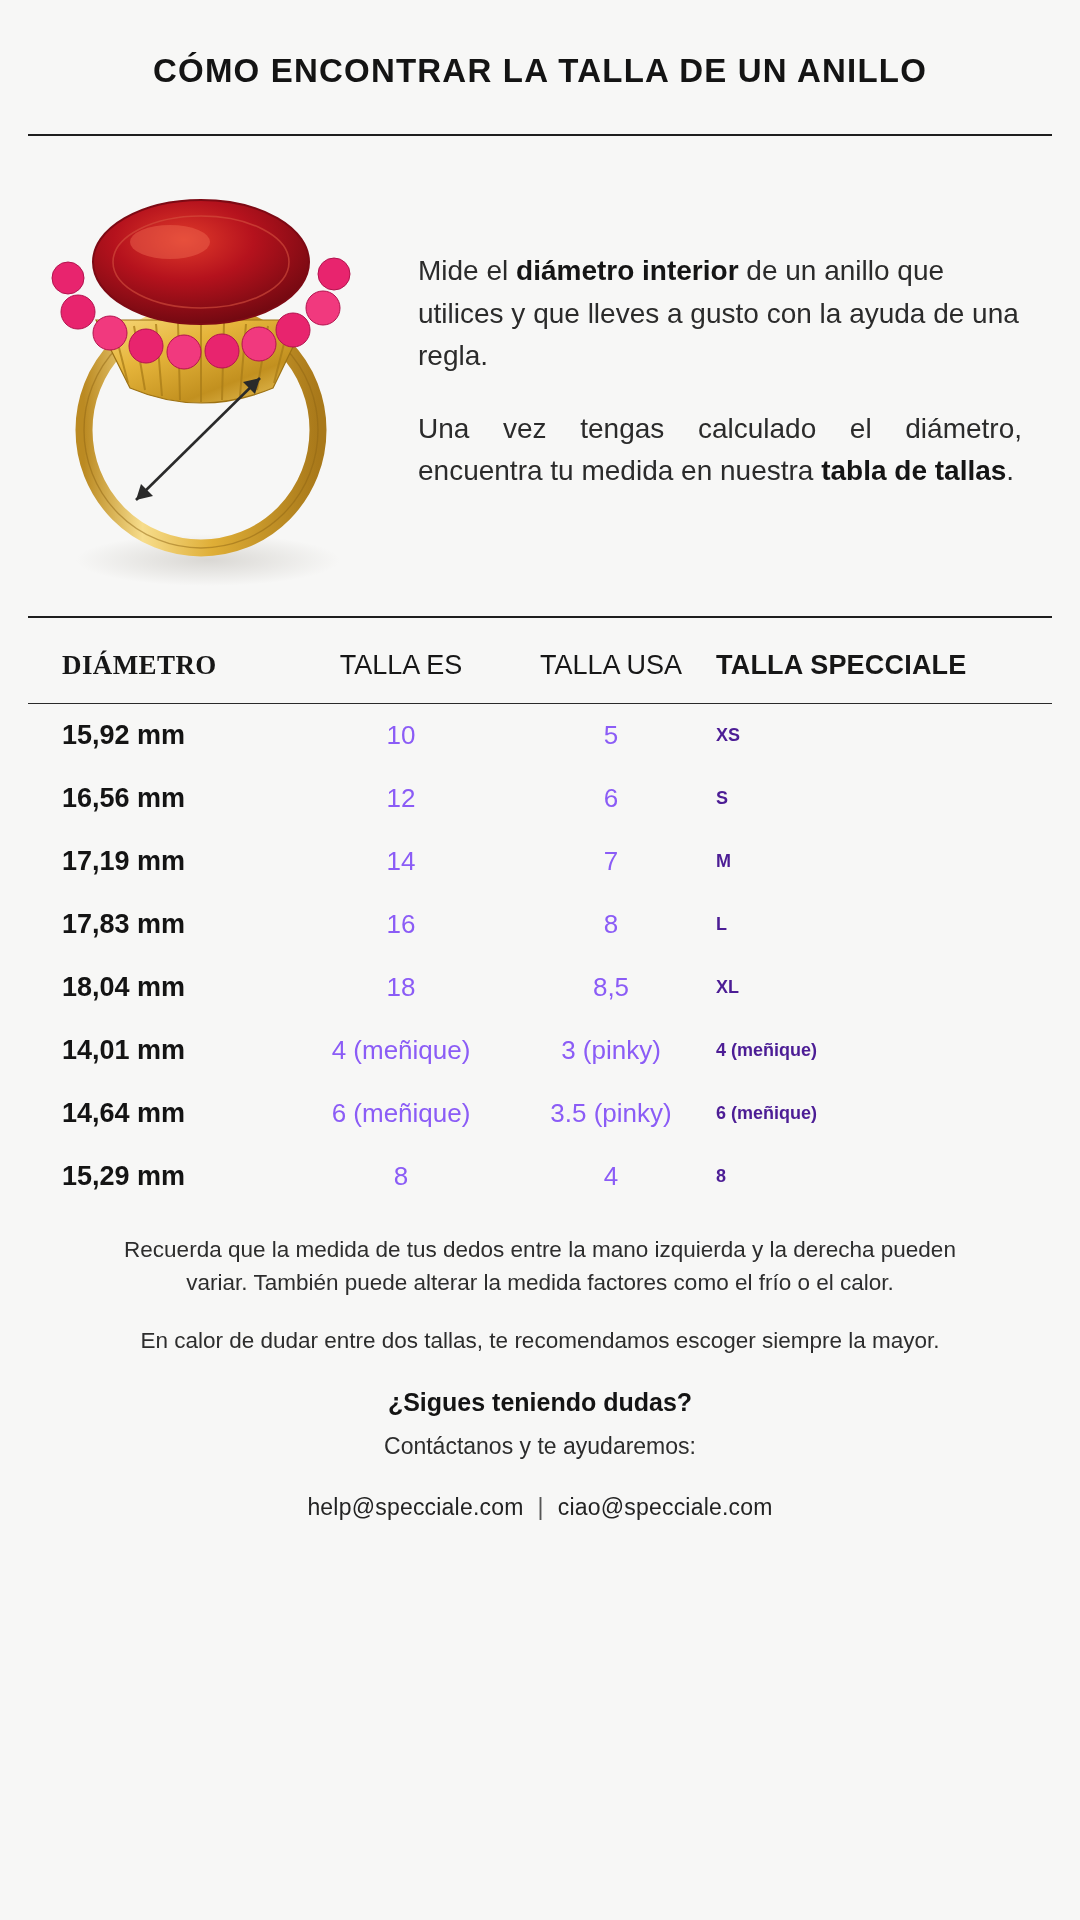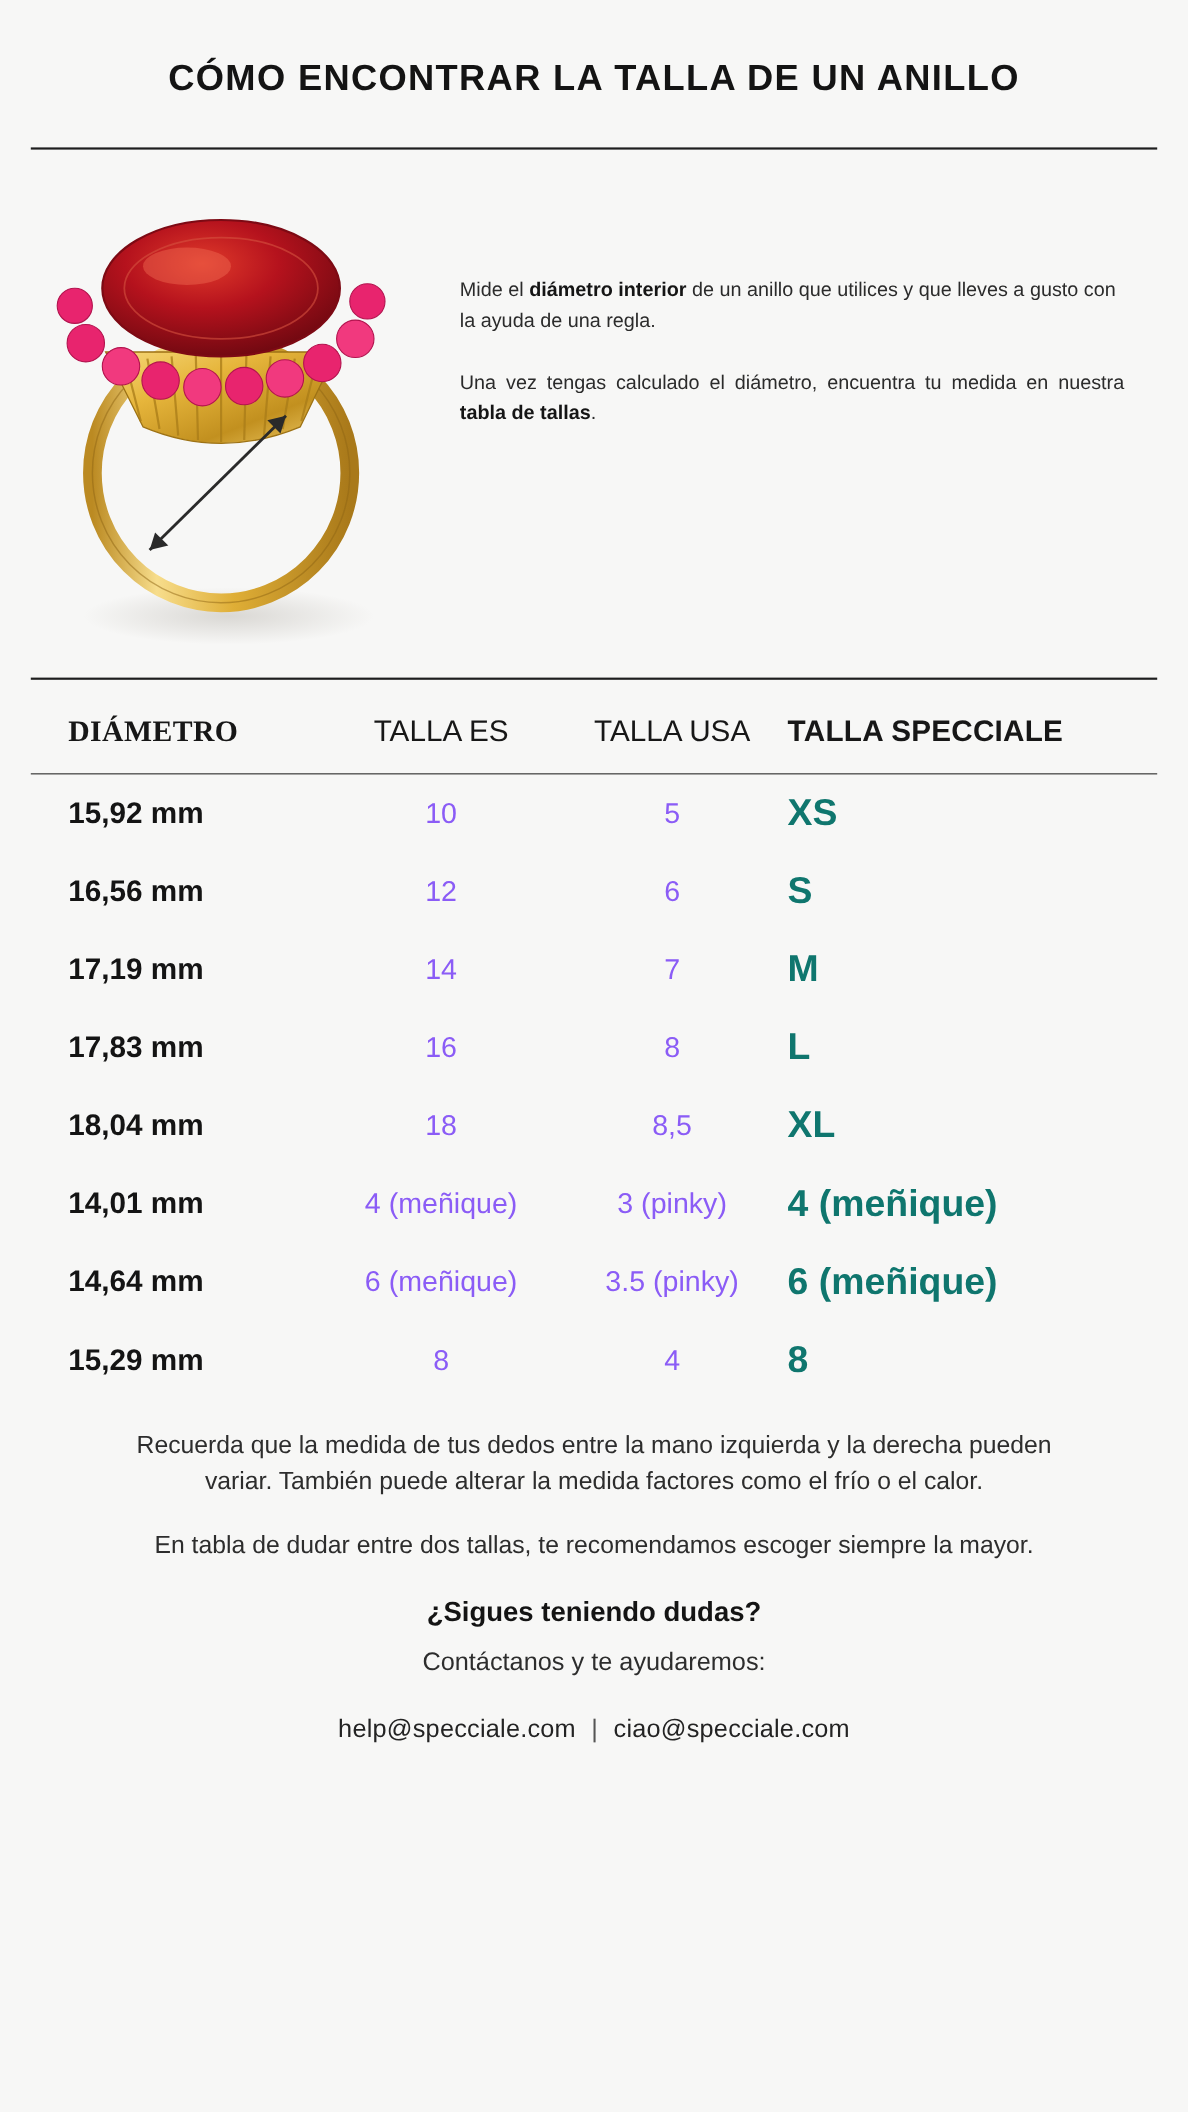--- a/index.html
+++ b/index.html
@@ -48,21 +48,21 @@
   }
   .ring-wrap {
     width: 380px;
     flex: 0 0 380px;
     position: relative;
     height: 420px;
   }
   .intro-text {
     flex: 1 1 auto;
     padding: 80px 30px 0 10px;
-    font-size: 18px;
+    font-size: 28px;
     line-height: 1.52;
     color: #2b2b2b;
   }
   .intro-text p { margin: 0 0 30px 0; }
   .intro-text p.justify { text-align: justify; }
   .intro-text b { font-weight: 700; color: #151515; }
 
   
   .ring-svg { position: absolute; top: 0; left: 10px; }
 
@@ -84,21 +84,21 @@
 
   .cell { box-sizing: border-box; }
   .c1 { flex: 0 0 268px; padding-left: 34px; text-align: left; }
   .c2 { flex: 0 0 210px; text-align: center; }
   .c3 { flex: 0 0 210px; text-align: center; }
   .c4 { flex: 1 1 auto; text-align: left; padding-right: 10px; }
 
   .trow { padding: 16px 0; }
   .trow .c1 { font-size: 27px; font-weight: 700; color: #141414; }
   .trow .c2, .trow .c3 { font-size: 26px; font-weight: 400; color: #8b5cf6; }
-  .trow .c4 { font-size: 34px; font-weight: 700; color: #0f766e; }
+  .trow .c4 { font-size: 18px; font-weight: 700; color: #4c1d95; }
 
   
   .notes {
     padding: 26px 70px 0 70px;
     text-align: center;
     color: #2d2d2d;
   }
   .notes p {
     margin: 0 0 26px 0;
     font-size: 22.5px;
@@ -267,21 +267,21 @@
     <div class="trow">
       <div class="cell c1">15,29 mm</div>
       <div class="cell c2">8</div>
       <div class="cell c3">4</div>
       <div class="cell c4">8</div>
     </div>
   </div>
 
   <div class="notes">
     <p>Recuerda que la medida de tus dedos entre la mano izquierda y la derecha pueden variar. También puede alterar la medida factores como el frío o el calor.</p>
-    <p>En tabla de dudar entre dos tallas, te recomendamos escoger siempre la mayor.</p>
+    <p>En calor de dudar entre dos tallas, te recomendamos escoger siempre la mayor.</p>
     <p class="q">¿Sigues teniendo dudas?</p>
     <p class="contact">Contáctanos y te ayudaremos:</p>
     <div class="emails">
       <a href="#">help@specciale.com</a><span class="sep">|</span><a href="#">ciao@specciale.com</a>
     </div>
   </div>
 
 </div>
 
 </body></html>

